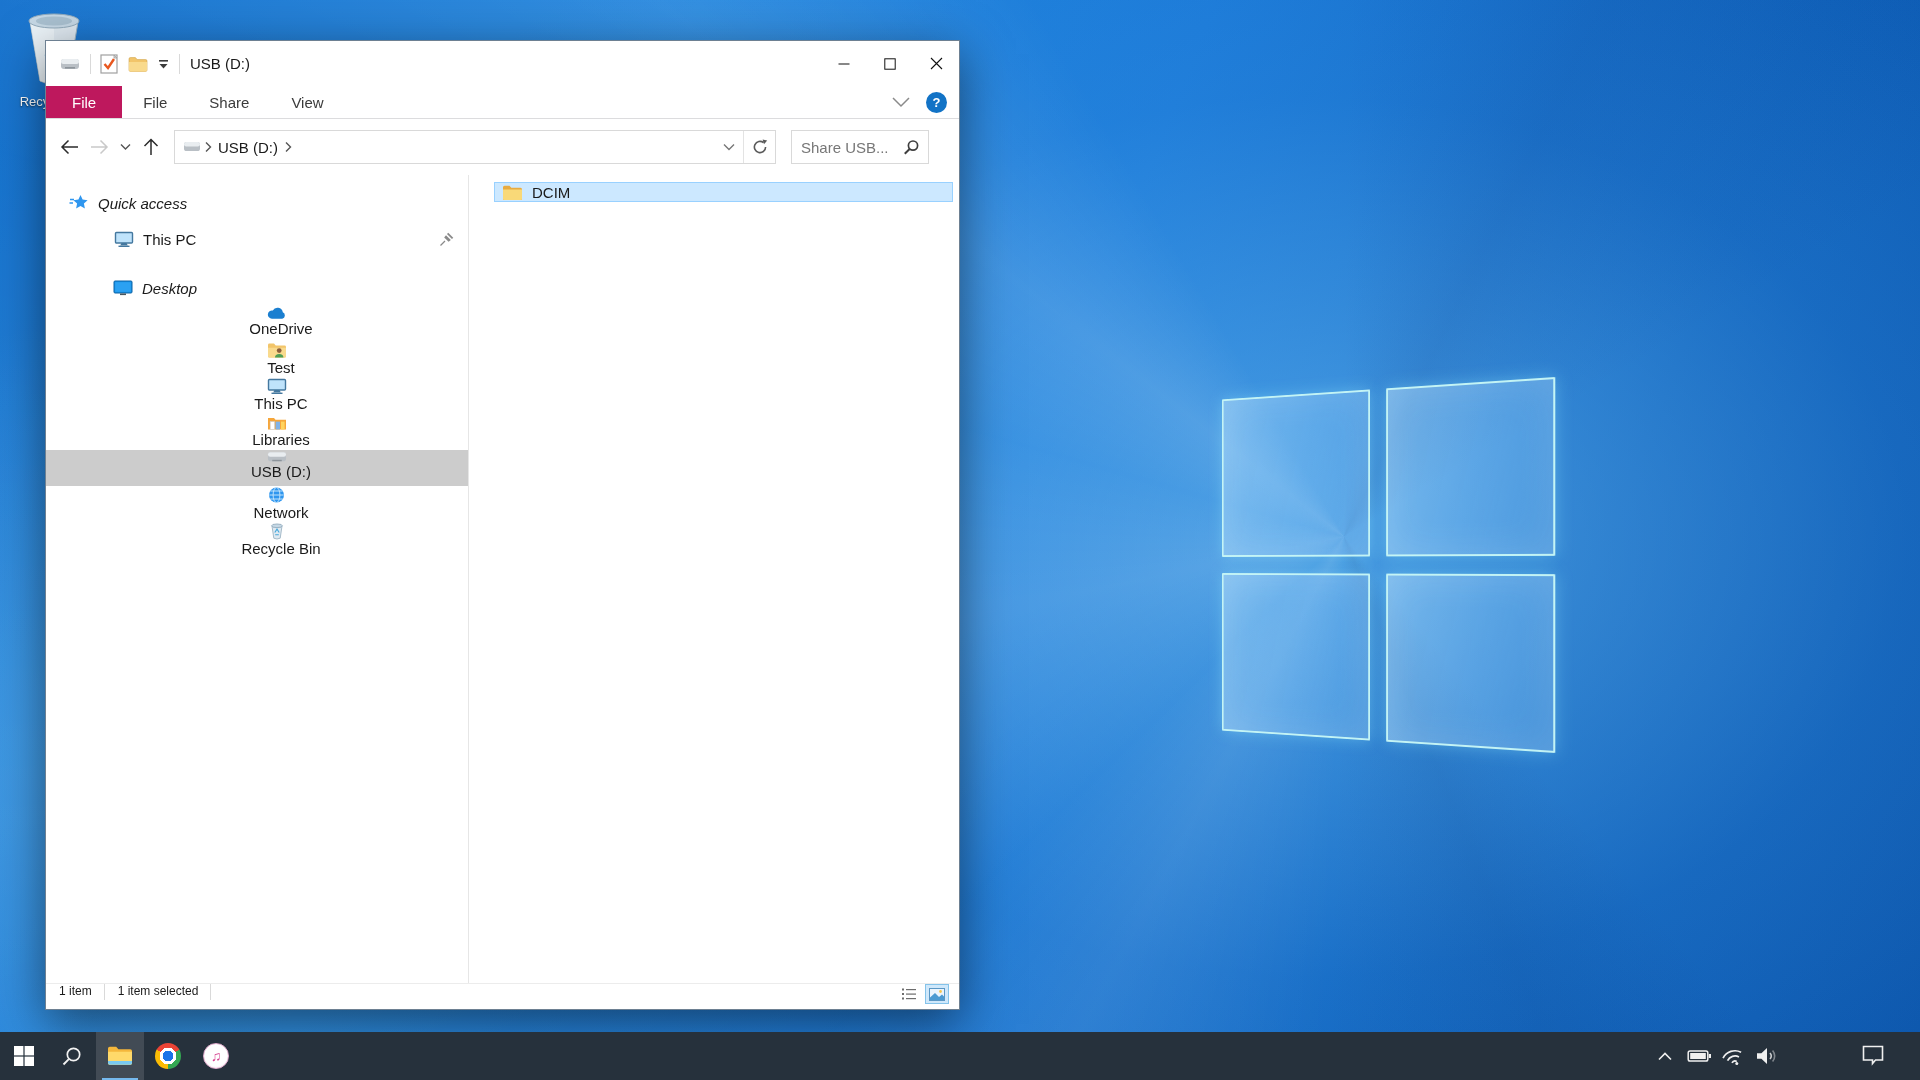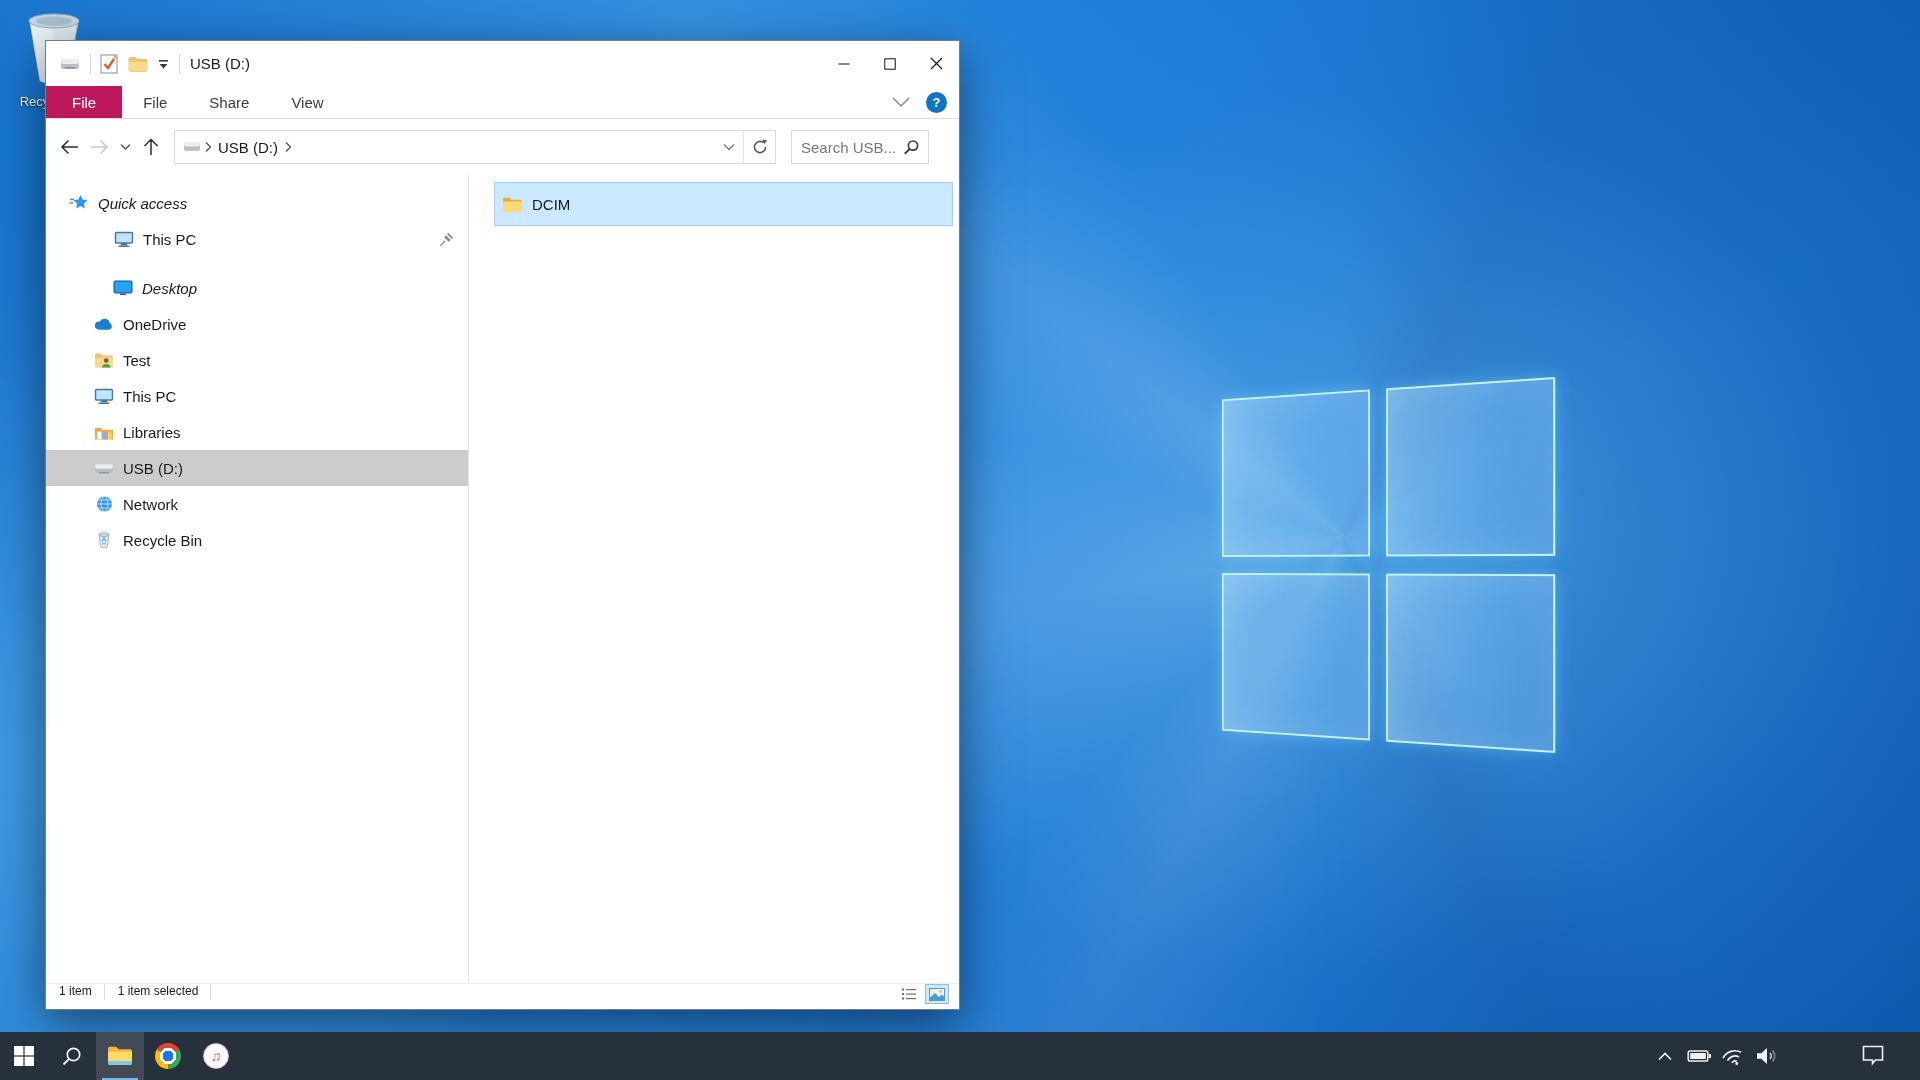--- a/index.html
+++ b/index.html
@@ -65,29 +65,29 @@
   .addr-refresh { width:32px; height:100%; border-left:1px solid #e3e3e3; display:flex; align-items:center; justify-content:center; }
   .searchbox { margin-left:15px; width:138px; height:34px; border:1px solid #d9d9d9; display:flex; align-items:center; background:#fff; }
   .searchbox .ph { flex:1; padding-left:9px; font-size:15px; color:#777; white-space:nowrap; overflow:hidden; }
   .searchbox .mag { padding-right:8px; display:flex; }
 
   .winbody { flex:1; display:flex; min-height:0; }
   .sidebar { width:422px; background:#fff; padding-top:10px; overflow:hidden; }
   .side-item { height:36px; display:flex; align-items:center; font-size:15px; color:#1a1a1a; }
   .side-item .si-icon { width:20px; display:flex; justify-content:center; margin-right:9px; flex:none; }
   .side-item.lvl0 { padding-left:23px;font-style:italic; }
-  .side-item.lvl1 { padding-left:48px; }
+  .side-item.lvl1 { padding-left:48px;flex-direction:column; }
   .side-item.lvl1b { padding-left:68px; }
   .side-item.selected { background:#cccccc; }
   .side-item.gap { margin-top:13px;margin-left:44px; }
   .side-item .pin { margin-left:auto; margin-right:14px; display:flex; }
   .side-sep { width:1px; background:#e6e6e6; }
 
   .content { flex:1; background:#fff; padding:7px 6px 0 25px; }
-  .file-item { height:44px; display:flex; align-items:center; font-size:15px; color:#1a1a1a; }
+  .file-item { height:20px; display:flex; align-items:center; font-size:15px; color:#1a1a1a; }
   .file-item.selected { background:#cce8ff; border:1px solid #99d1ff; }
   .file-item .fi-icon { margin:0 9px 0 7px; display:flex; }
 
   .statusbar { height:26px; border-top:1px solid #ececec; display:flex; align-items:flex-start; font-size:12px; color:#1a1a1a; background:#fff; }
   .statusbar .st { padding:0 12px 0 13px; }
   .statusbar .sep { width:1px; height:16px; background:#d9d9d9; }
   .status-views { margin-left:auto; display:flex; align-items:center; gap:4px; padding-right:10px; }
   .view-btn { width:24px; height:20px; display:flex; align-items:center; justify-content:center; }
   .view-btn.active { background:#cfe8fb; border:1px solid #84c3ea; }
 
@@ -245,21 +245,21 @@
       </div>
       <div class="addr-refresh">
         <svg width="16" height="16" viewBox="0 0 16 16">
           <path d="M13.6 8 a5.6 5.6 0 1 1 -2.1 -4.4" fill="none" stroke="#5a5a5a" stroke-width="1.6"></path>
           <polygon points="10.6,0.6 15.2,1.6 12.0,5.2" fill="#5a5a5a"></polygon>
         </svg>
       </div>
     </div>
 
     <div class="searchbox">
-      <span class="ph">Search USB...</span>
+      <span class="ph">Share USB...</span>
       <span class="mag">
         <svg width="17" height="17" viewBox="0 0 17 17">
           <circle cx="10" cy="6.6" r="4.6" fill="none" stroke="#3f3f3f" stroke-width="1.7"></circle>
           <path d="M6.6 10 L1.8 14.8" stroke="#3f3f3f" stroke-width="2"></path>
         </svg>
       </span>
     </div>
   </div>
 
   <div class="winbody">

